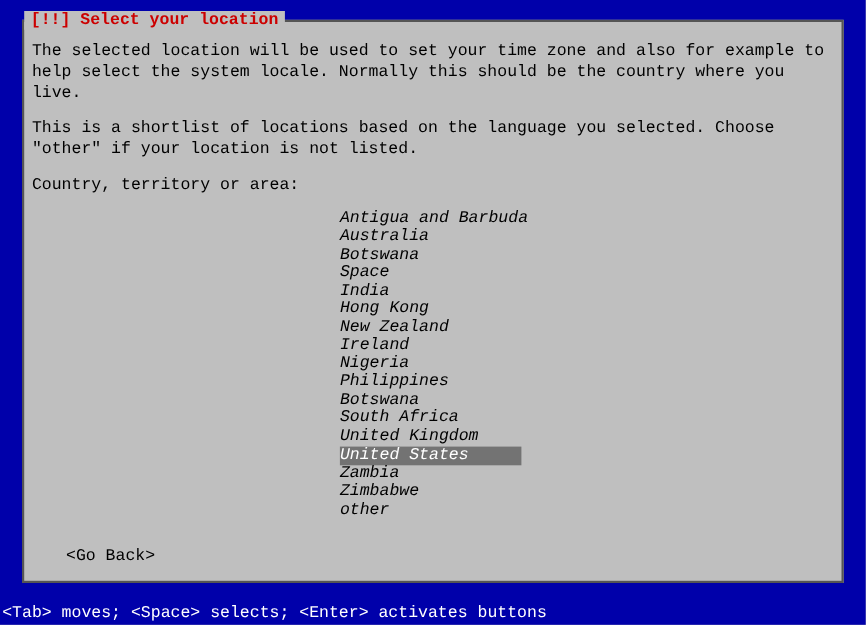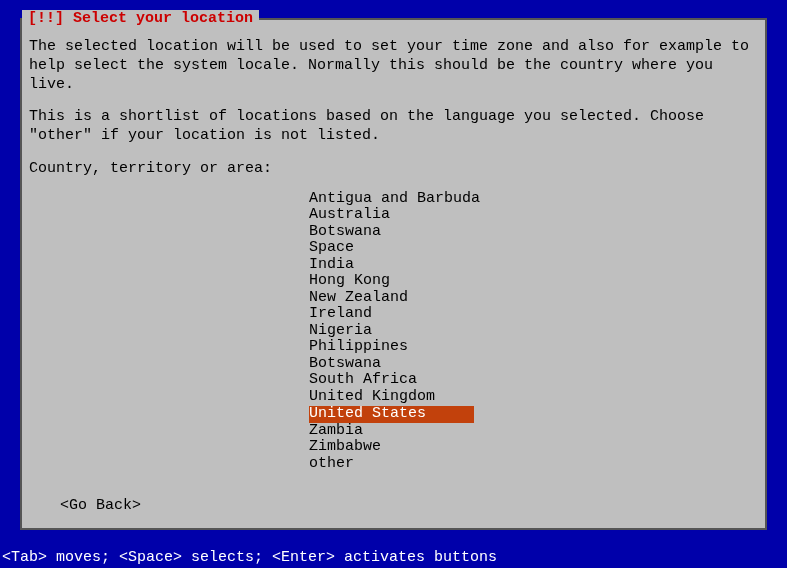--- a/index.html
+++ b/index.html
@@ -50,23 +50,24 @@
     .prompt {
       margin-bottom: 14px;
     }
     .list-container {
       padding-left: 280px;
     }
     .list-item {
       line-height: 1.1;
       white-space: pre;
       cursor: pointer;
+      font-style: italic;
     }
     .list-item.selected {
-      background: #c2410c;
+      background: #737373;
       color: #ffffff;
       display: inline-block;
       padding-right: 48px;
     }
     .go-back {
       position: absolute;
       bottom: 14px;
       left: 38px;
       color: #000000;
       cursor: pointer;

